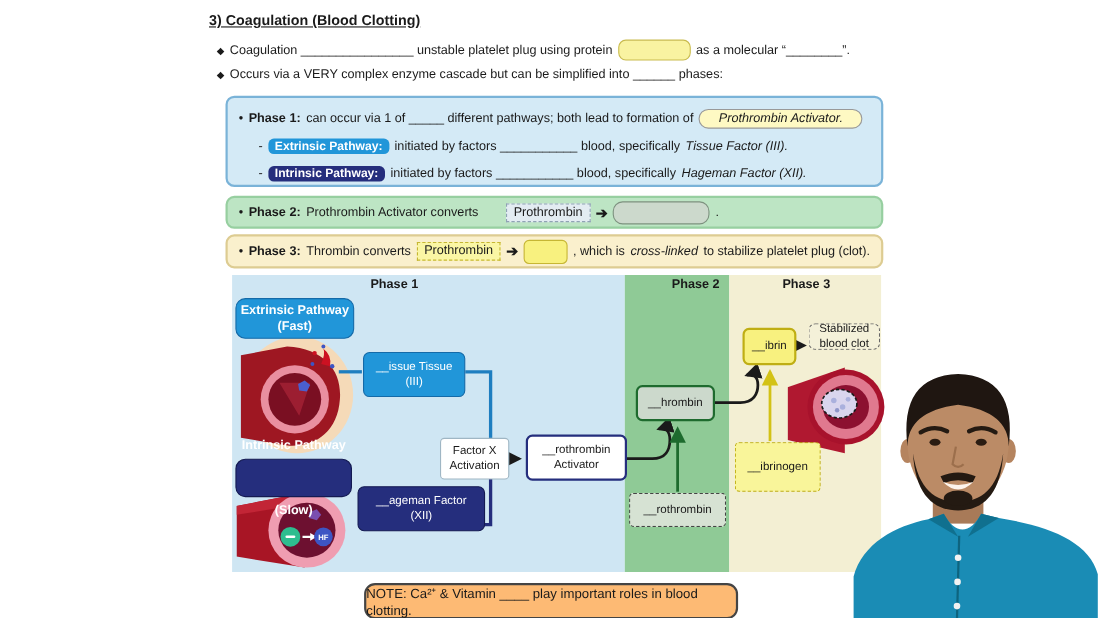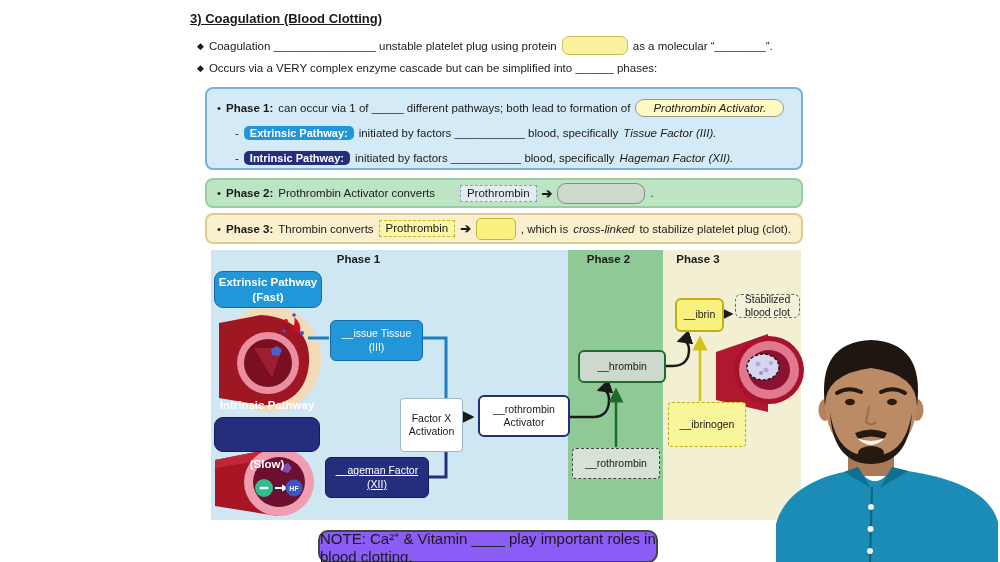--- a/index.html
+++ b/index.html
@@ -34,49 +34,49 @@
                  border:1.5px solid #c6b634;border-radius:5px;}
   .arrow-glyph{font-size:13px;font-weight:bold;}
   i{font-style:italic;}
 
   #diagram{left:211px;top:250px;width:590px;height:270px;}
   .band{position:absolute;top:0;height:270px;}
   .band1{left:0;width:357px;background:#cfe6f3;}
   .band2{left:357px;width:95px;background:#8fca96;}
   .band3{left:452px;width:138px;background:#f3efd3;}
   .colhdr{position:absolute;top:3px;font-size:11.5px;font-weight:bold;text-align:center;}
-  .h1{left:0;width:295px;} .h2{left:357px;width:81px;} .h3{left:428px;width:118px;}
+  .h1{left:0;width:295px;} .h2{left:357px;width:81px;padding-left:24px;} .h3{left:463px;width:118px;}
   #wires{position:absolute;left:0;top:0;z-index:2;}
   .vessel{position:absolute;z-index:1;}
   .dbox{position:absolute;z-index:3;display:flex;flex-direction:column;align-items:center;
         justify-content:center;text-align:center;font-size:10.5px;line-height:1.25;
         box-sizing:border-box;}
   .bluebox{background:#2196d9;color:#fff;font-weight:bold;border:1px solid #146aa8;}
   .navybox{background:#252e7d;color:#fff;font-weight:bold;border:1px solid #141a52;}
   .ext-box{left:3px;top:21px;width:108px;height:37px;border-radius:9px;font-size:11.5px;}
   .tissue-box{left:119px;top:70px;width:93px;height:41px;border-radius:6px;font-weight:normal;}
   .int-box{left:3px;top:167px;width:106px;height:35px;border-radius:9px;font-size:11.5px;gap:44px;}
-  .hage-box{left:114px;top:207px;width:104px;height:41px;border-radius:6px;font-weight:normal;text-decoration:underline;}
-  .fx-box{left:189px;top:148px;width:63px;height:54px;background:#fff;
+  .hage-box{left:114px;top:192px;width:116px;height:41px;border-radius:6px;font-weight:normal;}
+  .fx-box{left:189px;top:148px;width:63px;height:38px;background:#fff;
           border:1.5px solid #9fb6c4;border-radius:4px;}
   .pa-box{left:267px;top:145px;width:92px;height:42px;background:#fff;
           border:2.5px solid #252e7d;border-radius:6px;}
-  .thr-box{left:367px;top:100px;width:88px;height:33px;background:#ccd9cc;
+  .thr-box{left:367px;top:100px;width:72px;height:33px;background:#ccd9cc;
            border:2px solid #1e6b2e;border-radius:6px;}
   .pro-box{left:361px;top:198px;width:88px;height:31px;background:#d6e2d3;
            border:1.5px dashed #444;border-radius:4px;}
   .fib-box{left:464px;top:48px;width:49px;height:34px;background:#f8f17f;
            border:2px solid #bfae14;border-radius:6px;}
   .fibg-box{left:457px;top:152px;width:78px;height:45px;background:#f9f59a;
             border:1.5px dashed #bfae14;border-radius:4px;}
   .stab-box{left:524px;top:44px;width:65px;height:24px;border:1.5px dashed #666;
             border-radius:6px;background:rgba(255,255,255,0.15);}
-  #note{left:318px;top:530px;width:336px;height:29px;border:2px solid #444;border-radius:10px;
-        background:#8b5cf6;display:flex;align-items:center;justify-content:center;
-        font-size:15px;z-index:4;}
+  #note{left:331px;top:530px;width:336px;height:29px;border:2px solid #444;border-radius:10px;
+        background:#fdba74;display:flex;align-items:center;justify-content:center;
+        font-size:12px;z-index:4;}
   #person{left:768px;top:326px;z-index:6;}
 </style>
 </head>
 <body>
 
 <div id="screen">
 
   <div class="abs title">3) Coagulation (Blood Clotting)</div>
 
   <div class="abs bullet b1 row">

